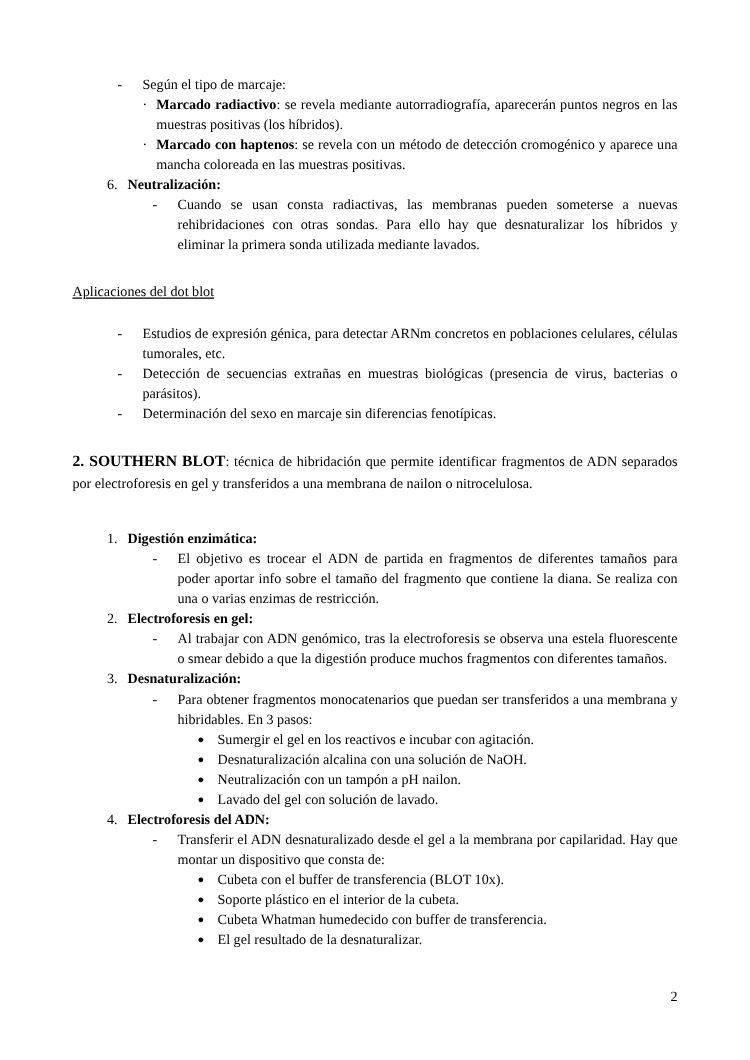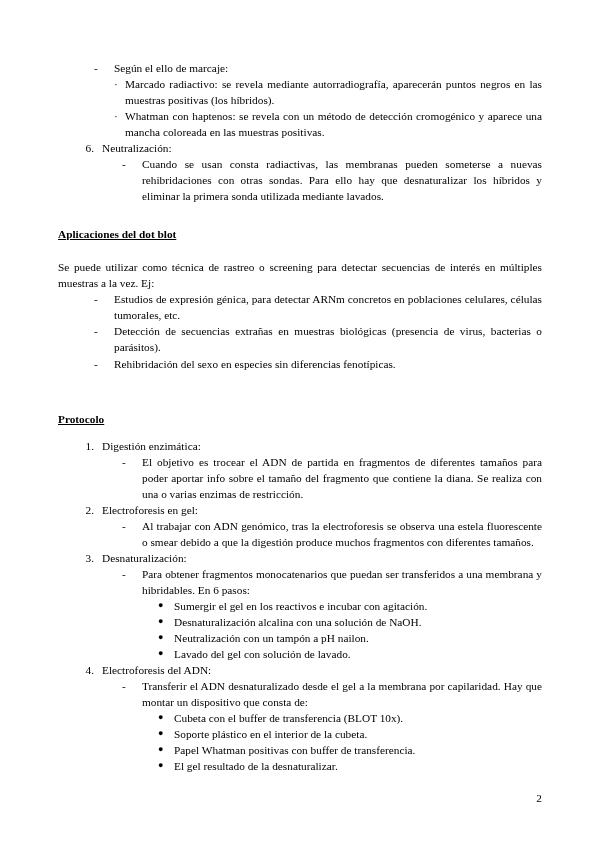--- a/index.html
+++ b/index.html
@@ -79,22 +79,22 @@
     flex: 0 0 auto;
     width: 24px;
     text-align: right;
     padding-right: 8px;
   }
   .num-body {
     flex: 1 1 auto;
   }
   .indent-1 { margin-left: 36px; }
 
-  .bold { font-weight: normal; }
-  .underline { text-decoration: underline; font-weight: bold; }
+  .bold { font-weight: bold; }
+  .underline { text-decoration: underline; }
   .spacer-sm { height: 11px; }
   .spacer-md { height: 17px; }
   .spacer-lg { height: 22px; }
 
   .para {
     text-align: justify;
   }
   .small-head {
     font-size: 11.3px;
   }
@@ -114,71 +114,72 @@
   }
 </style>
 </head>
 <body>
 
 <div class="page">
 
   <div class="block indent-1">
     <div class="dash-item">
       <span class="dash-marker">-</span>
-      <span class="dash-body">Según el ello de marcaje:</span>
+      <span class="dash-body">Según el tipo de marcaje:</span>
     </div>
     <div class="bullet-item" style="margin-left:20px">
       <span class="bullet-marker">·</span>
       <span class="bullet-body"><span class="bold">Marcado radiactivo</span><span>: se revela mediante autorradiografía, aparecerán puntos negros en las muestras positivas (los híbridos).</span></span>
     </div>
     <div class="bullet-item" style="margin-left:20px">
       <span class="bullet-marker">·</span>
-      <span class="bullet-body"><span class="bold">Whatman con haptenos</span><span>: se revela con un método de detección cromogénico y aparece una mancha coloreada en las muestras positivas.</span></span>
+      <span class="bullet-body"><span class="bold">Marcado con haptenos</span><span>: se revela con un método de detección cromogénico y aparece una mancha coloreada en las muestras positivas.</span></span>
     </div>
   </div>
 
   <div class="block" style="margin-left:12px">
     <div class="num-item">
       <span class="num-marker">6.</span>
       <span class="num-body bold">Neutralización:</span>
     </div>
     <div class="dash-item" style="margin-left:52px">
       <span class="dash-marker">-</span>
       <span class="dash-body">Cuando se usan consta radiactivas, las membranas pueden someterse a nuevas rehibridaciones con otras sondas. Para ello hay que desnaturalizar los híbridos y eliminar la primera sonda utilizada mediante lavados.</span>
     </div>
   </div>
 
   <div class="spacer-lg"></div>
 
   <div class="block">
     <div class="small-head underline">Aplicaciones del dot blot</div>
     <div class="spacer-md"></div>
-    <div class="para">Se puede utilizar como técnica de rastreo o screening para detectar secuencias de interés en múltiples muestras a la vez. Ej:</div>
     <div class="indent-1">
       <div class="dash-item">
         <span class="dash-marker">-</span>
         <span class="dash-body">Estudios de expresión génica, para detectar ARNm concretos en poblaciones celulares, células tumorales, etc.</span>
       </div>
       <div class="dash-item">
         <span class="dash-marker">-</span>
         <span class="dash-body">Detección de secuencias extrañas en muestras biológicas (presencia de virus, bacterias o parásitos).</span>
       </div>
       <div class="dash-item">
         <span class="dash-marker">-</span>
-        <span class="dash-body">Rehibridación del sexo en especies sin diferencias fenotípicas.</span>
+        <span class="dash-body">Determinación del sexo en marcaje sin diferencias fenotípicas.</span>
       </div>
     </div>
   </div>
 
   <div class="spacer-lg"></div>
 
+  <div class="block section-head">
+    <span class="bigger">2. SOUTHERN BLOT</span><span>: técnica de hibridación que permite identificar fragmentos de ADN separados por electroforesis en gel y transferidos a una membrana de nailon o nitrocelulosa.</span>
+  </div>
 
   <div class="spacer-md"></div>
 
-  <div class="small-head underline">Protocolo</div>
 
   <div class="spacer-sm"></div>
 
   <div class="block" style="margin-left:12px">
 
     <div>
       <div class="num-item">
         <span class="num-marker">1.</span>
         <span class="num-body bold">Digestión enzimática:</span>
       </div>
@@ -199,21 +200,21 @@
       </div>
     </div>
 
     <div>
       <div class="num-item">
         <span class="num-marker">3.</span>
         <span class="num-body bold">Desnaturalización:</span>
       </div>
       <div class="dash-item" style="margin-left:52px">
         <span class="dash-marker">-</span>
-        <span class="dash-body">Para obtener fragmentos monocatenarios que puedan ser transferidos a una membrana y hibridables. En 6 pasos:</span>
+        <span class="dash-body">Para obtener fragmentos monocatenarios que puedan ser transferidos a una membrana y hibridables. En 3 pasos:</span>
       </div>
       <div style="margin-left:88px">
         <div class="round-item">
           <span class="round-marker">●</span>
           <span class="round-body">Sumergir el gel en los reactivos e incubar con agitación.</span>
         </div>
         <div class="round-item">
           <span class="round-marker">●</span>
           <span class="round-body">Desnaturalización alcalina con una solución de NaOH.</span>
         </div>
@@ -241,21 +242,21 @@
         <div class="round-item">
           <span class="round-marker">●</span>
           <span class="round-body">Cubeta con el buffer de transferencia (BLOT 10x).</span>
         </div>
         <div class="round-item">
           <span class="round-marker">●</span>
           <span class="round-body">Soporte plástico en el interior de la cubeta.</span>
         </div>
         <div class="round-item">
           <span class="round-marker">●</span>
-          <span class="round-body">Papel Whatman positivas con buffer de transferencia.</span>
+          <span class="round-body">Cubeta Whatman humedecido con buffer de transferencia.</span>
         </div>
         <div class="round-item">
           <span class="round-marker">●</span>
           <span class="round-body">El gel resultado de la desnaturalizar.</span>
         </div>
       </div>
     </div>
 
   </div>
 

